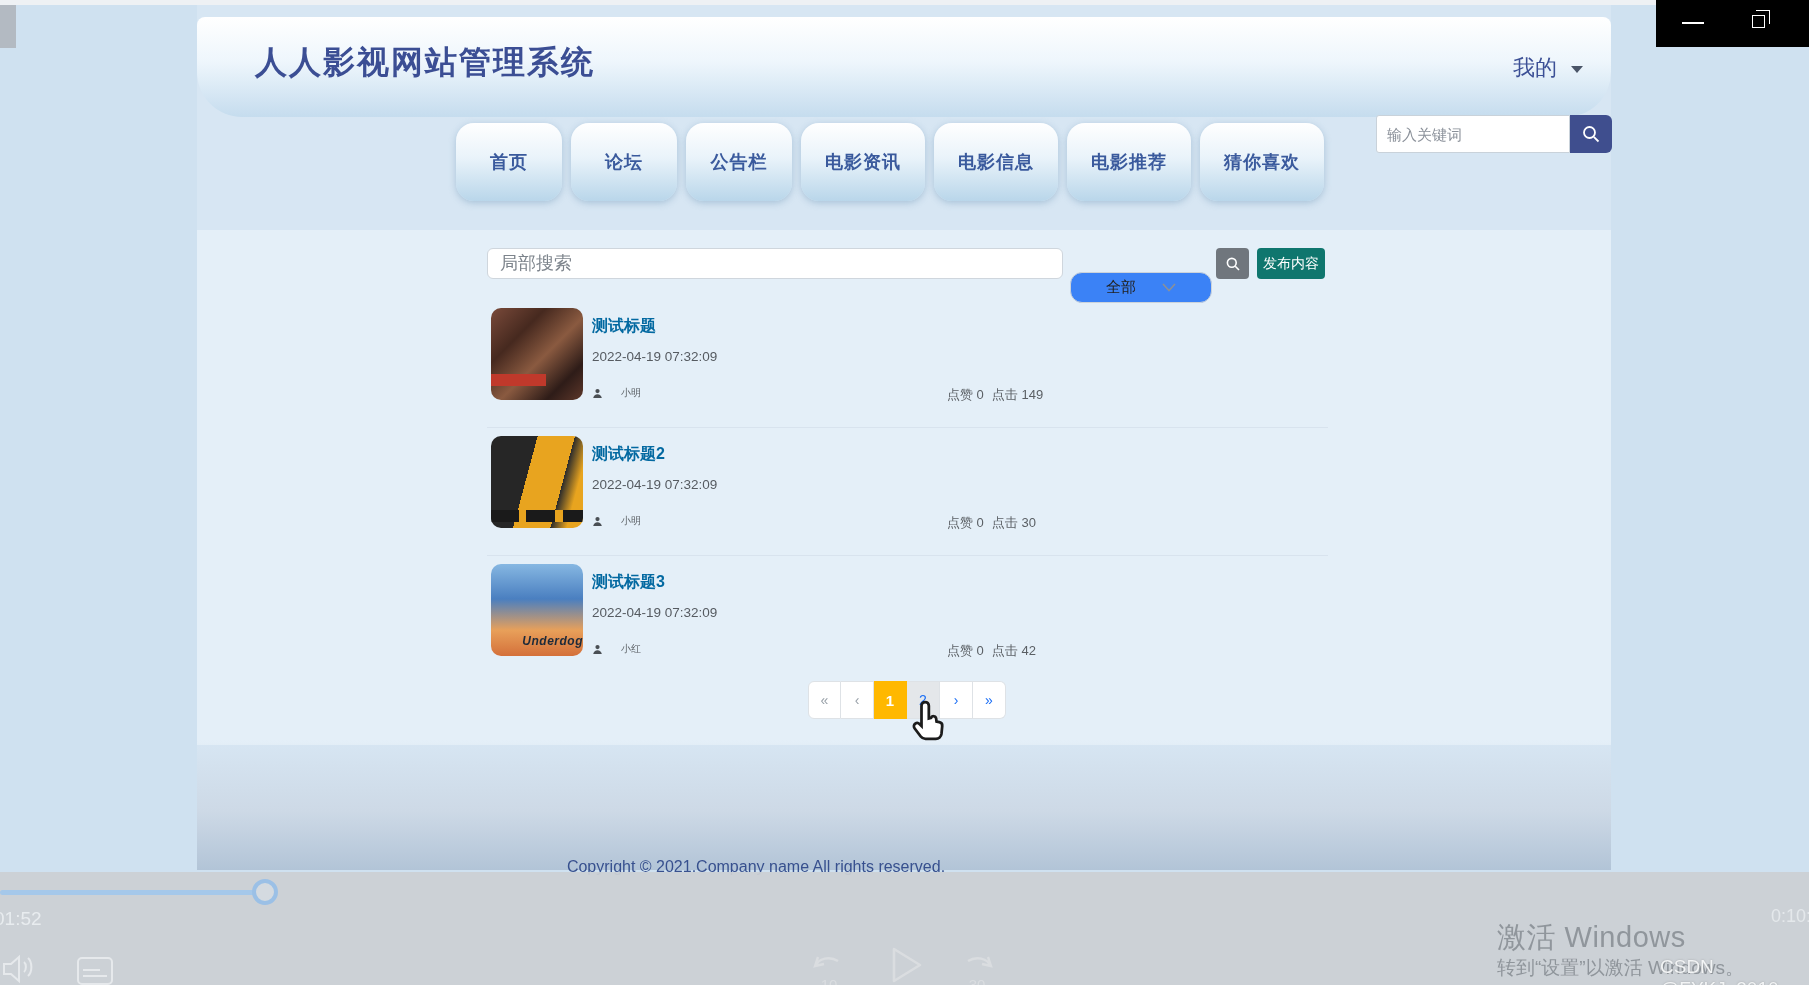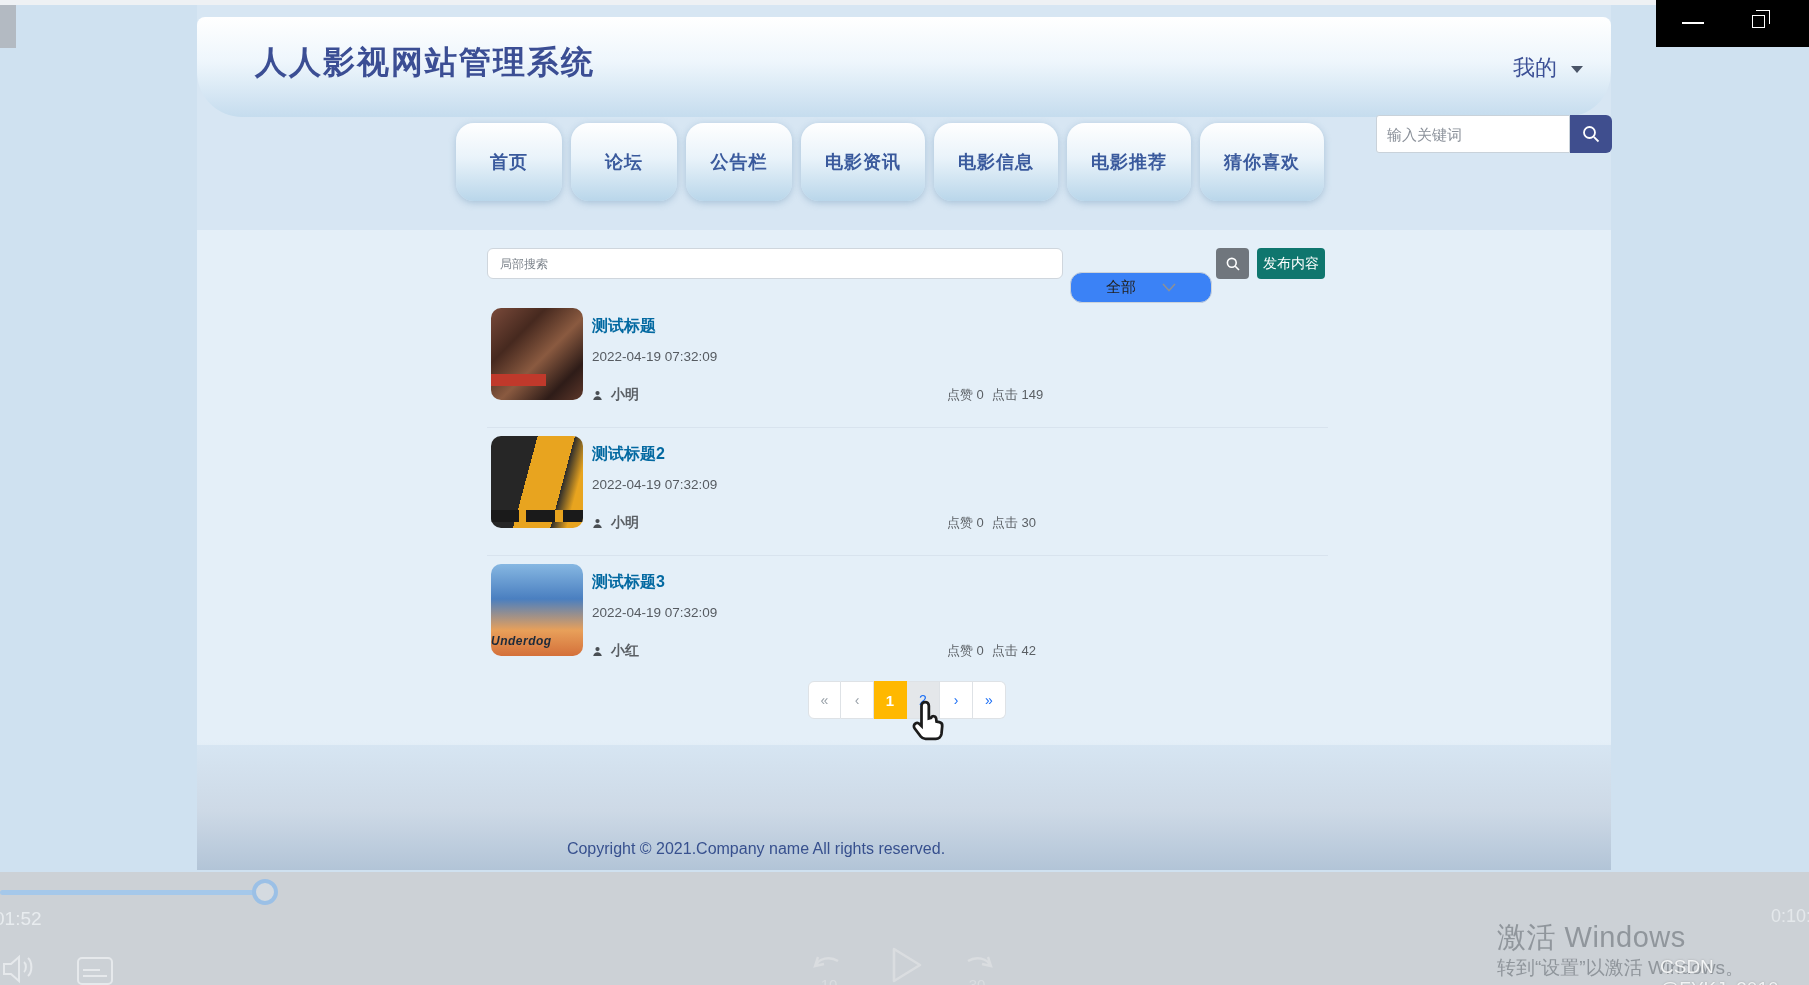--- a/index.html
+++ b/index.html
@@ -35,21 +35,21 @@
 
   
   .nav { left:259px; top:118px; display:flex; gap:9px; }
   .nav-btn { height:78px; padding:0 24px; min-width:106px; border:none; border-radius:18px;
              background:linear-gradient(180deg,#ffffff 0%,#e9f3fa 45%,#b9d6ea 100%);
              box-shadow:0 2px 7px rgba(110,150,185,.45); color:#3a5a9d; font-size:18px; font-weight:bold;
              letter-spacing:1px; cursor:pointer; font-family:"Liberation Sans","DejaVu Sans",sans-serif; }
 
   
   .ls-input { left:290px; top:243px; width:576px; height:31px; background:#fff; border:1px solid #cfd6dd;
-              border-radius:6px; padding:0 12px; font-size:12px; color:#333;
+              border-radius:6px; padding:0 12px; font-size:18px; color:#333;
               font-family:"Liberation Sans","DejaVu Sans",sans-serif; }
   .ls-input::placeholder { color:#7d848c; }
   .cat-select { left:873px; top:243px; width:142px; height:31px; background:#3b82f6; border:1px solid #ccd3da;
                 border-radius:12px; display:flex; align-items:center; justify-content:center; gap:26px;
                 font-size:15px; color:#222; cursor:pointer;margin-top:24px; }
   .ls-btn { left:1019px; top:243px; width:33px; height:31px; background:#70767d; border:none; border-radius:4px;
             display:flex; align-items:center; justify-content:center; cursor:pointer; }
   .pub-btn { left:1060px; top:243px; width:68px; height:31px; background:#0f766e; border:none; border-radius:4px;
              color:#fff; font-size:14px; cursor:pointer; font-family:"Liberation Sans","DejaVu Sans",sans-serif; }
 
@@ -57,39 +57,39 @@
   .list { left:290px; top:295px; width:841px; }
   .row { position:relative; height:128px; border-bottom:1px solid #d8e3ee; cursor:pointer; }
   .row:last-child { border-bottom:none; }
   .thumb { position:absolute; left:4px; top:8px; width:92px; height:92px; border-radius:10px; overflow:hidden; }
   .thumb1 { background:linear-gradient(135deg,#7a4a3a 0%,#46291f 30%,#8a5a40 55%,#2e1c18 80%,#5d372a 100%); }
   .thumb1 .banner { position:absolute; left:0; bottom:14px; width:60%; height:12px; background:#c0392b; }
   .thumb2 { background:linear-gradient(105deg,#262626 0%,#262626 40%,#e8a41f 40%,#e8a41f 72%,#2b2b2b 72%,#e8a41f 86%); }
   .thumb2 .strip { position:absolute; left:0; bottom:6px; width:100%; height:12px;
                    background:linear-gradient(90deg,#1a1a1a 0 30%,#e8a41f 30% 38%,#1a1a1a 38% 70%,#e8a41f 70% 78%,#1a1a1a 78%); }
   .thumb3 { background:linear-gradient(180deg,#86b7e2 0%,#4a7fc0 38%,#e8a05a 72%,#d4703a 100%); }
-  .thumb3 .poster-text { position:absolute; left:0; bottom:8px; width:100%; text-align:left; font-size:12px;
+  .thumb3 .poster-text { position:absolute; left:0; bottom:8px; width:100%; text-align:right; font-size:12px;
                          font-weight:bold; font-style:italic; color:#1d2a3a; letter-spacing:.5px; }
   .row-title { position:absolute; left:105px; top:16px; font-size:16px; font-weight:bold; color:#0369a1; }
   .row-date  { position:absolute; left:105px; top:49px; font-size:13.5px; color:#565b61;text-align:right; }
-  .row-author{ position:absolute; left:105px; top:86px; font-size:14px; color:#5a5f64; display:flex; align-items:center; gap:8px;font-weight:bold; }
+  .row-author{ position:absolute; left:105px; top:86px; font-size:10px; color:#5a5f64; display:flex; align-items:center; gap:18px; }
   .row-stats { position:absolute; left:460px; top:86px; font-size:13px; color:#5a5f64; display:flex; gap:8px; }
 
   
   .pager { left:611px; top:676px; display:flex; }
   .page-cell { width:33px; height:38px; background:#fff; border:1px solid #dee2e6; border-left:none;
                display:flex; align-items:center; justify-content:center; font-size:14px; color:#98a0a8; cursor:pointer; }
   .page-cell:first-child { border-left:1px solid #dee2e6; border-radius:6px 0 0 6px; }
   .page-cell:last-child  { border-radius:0 6px 6px 0; }
   .page-cell.blue { color:#1a6ef5; }
   .page-cell.active { background:#ffb800; border-color:#ffb800; color:#fff; font-weight:bold; font-size:15px; }
   .page-cell.hovered { background:#e4e7ea; color:#1a6ef5; }
   .cursor-hand { left:708px; top:694px; width:44px; height:50px; pointer-events:none; }
 
-  .footer-text { left:0; top:835px; width:1118px; text-align:center; font-size:16px; color:#37508e; }
+  .footer-text { left:0; top:853px; width:1118px; text-align:center; font-size:16px; color:#37508e; }
 
   
   .win-box { left:1656px; top:0; width:153px; height:47px; background:#000; display:flex; align-items:center; }
   .win-min { position:absolute; left:26px; top:22px; width:22px; height:2px; background:#fff; }
   .win-restore { position:absolute; left:96px; top:15px; width:13px; height:13px; border:1.5px solid #fff; background:#000; }
   .win-restore::before { content:""; position:absolute; left:3px; top:-6px; width:13px; height:13px;
                          border:1.5px solid #fff; border-bottom:none; border-left:none; }
 
   
   .player { left:0; top:872px; width:1809px; height:113px; background:rgba(203,208,212,.95); }

